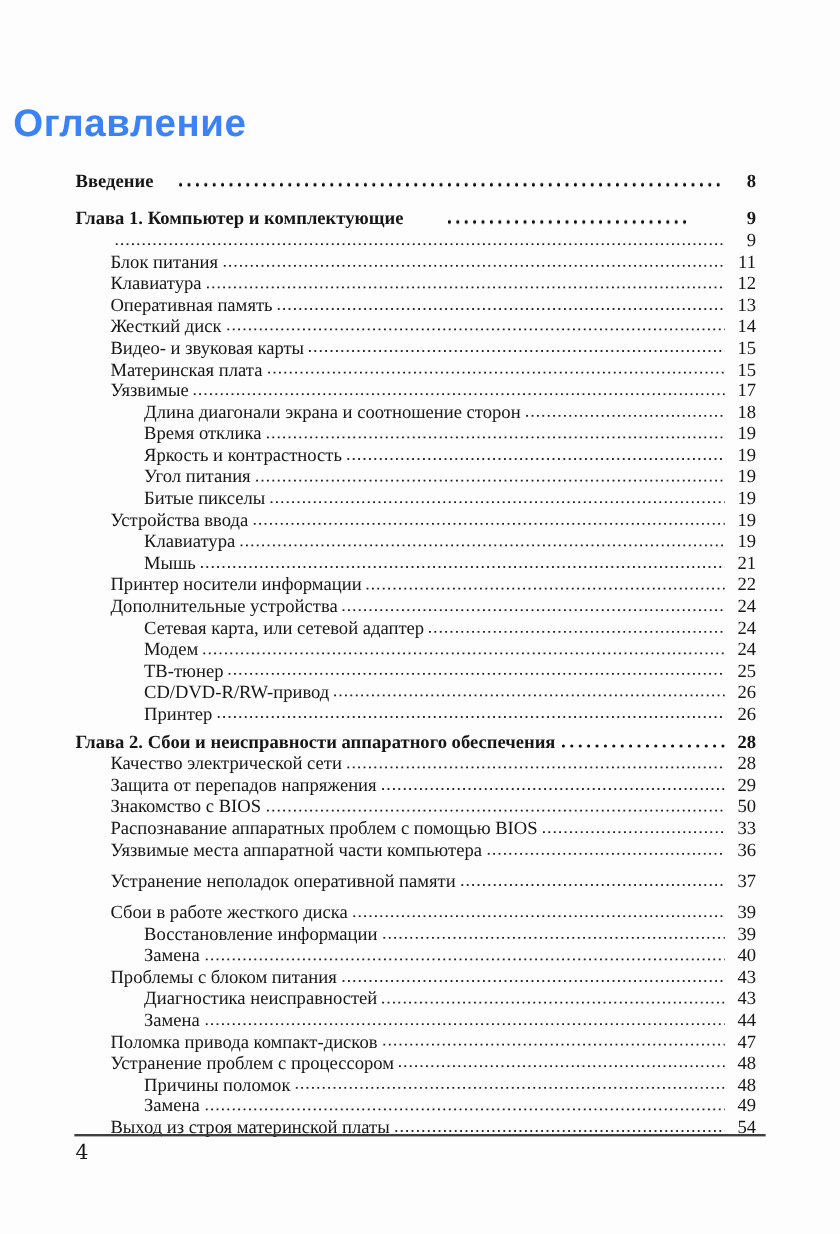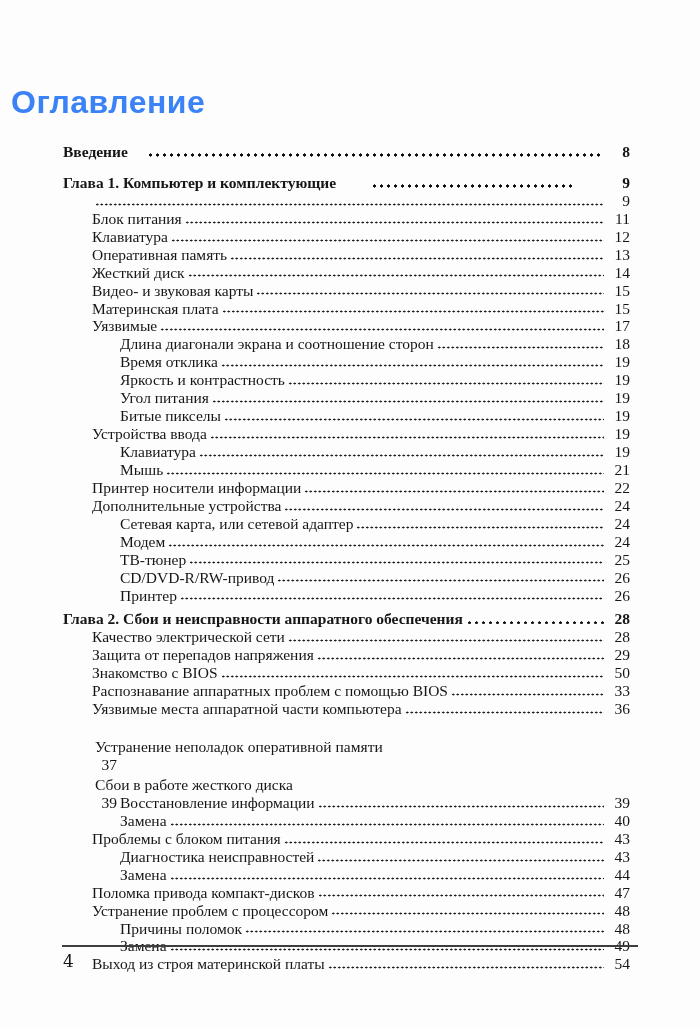--- a/index.html
+++ b/index.html
@@ -28,21 +28,21 @@
     display: flex; align-items: baseline;
     height: 17.95px; line-height: 17.95px;
     font-size: 15.5px; white-space: nowrap;
   }
   .lvl-1 { padding-left: 29px; }
   .lvl-2 { padding-left: 57px; }
   .bold  { font-weight: bold; }
 
   .gap-lg { margin-top: 13px; gap: 32px; }
   .gap-md { margin-top: 6px; }
-  .gap-sm { margin-top: 20px; flex-direction: column; }
+  .gap-sm { margin-top: 8px; }
   .tab .label { margin-right: 16px; }
 
   .leader {
     flex: 1 1 auto; height: 4px;
     margin: 0 4px 0 3px;
     background-image: radial-gradient(circle at 50% 50%, #1e1e1e 0.95px, rgba(0,0,0,0) 1.2px);
     background-size: 4.5px 3.2px;
     background-repeat: repeat-x;
     background-position: left bottom;
   }

